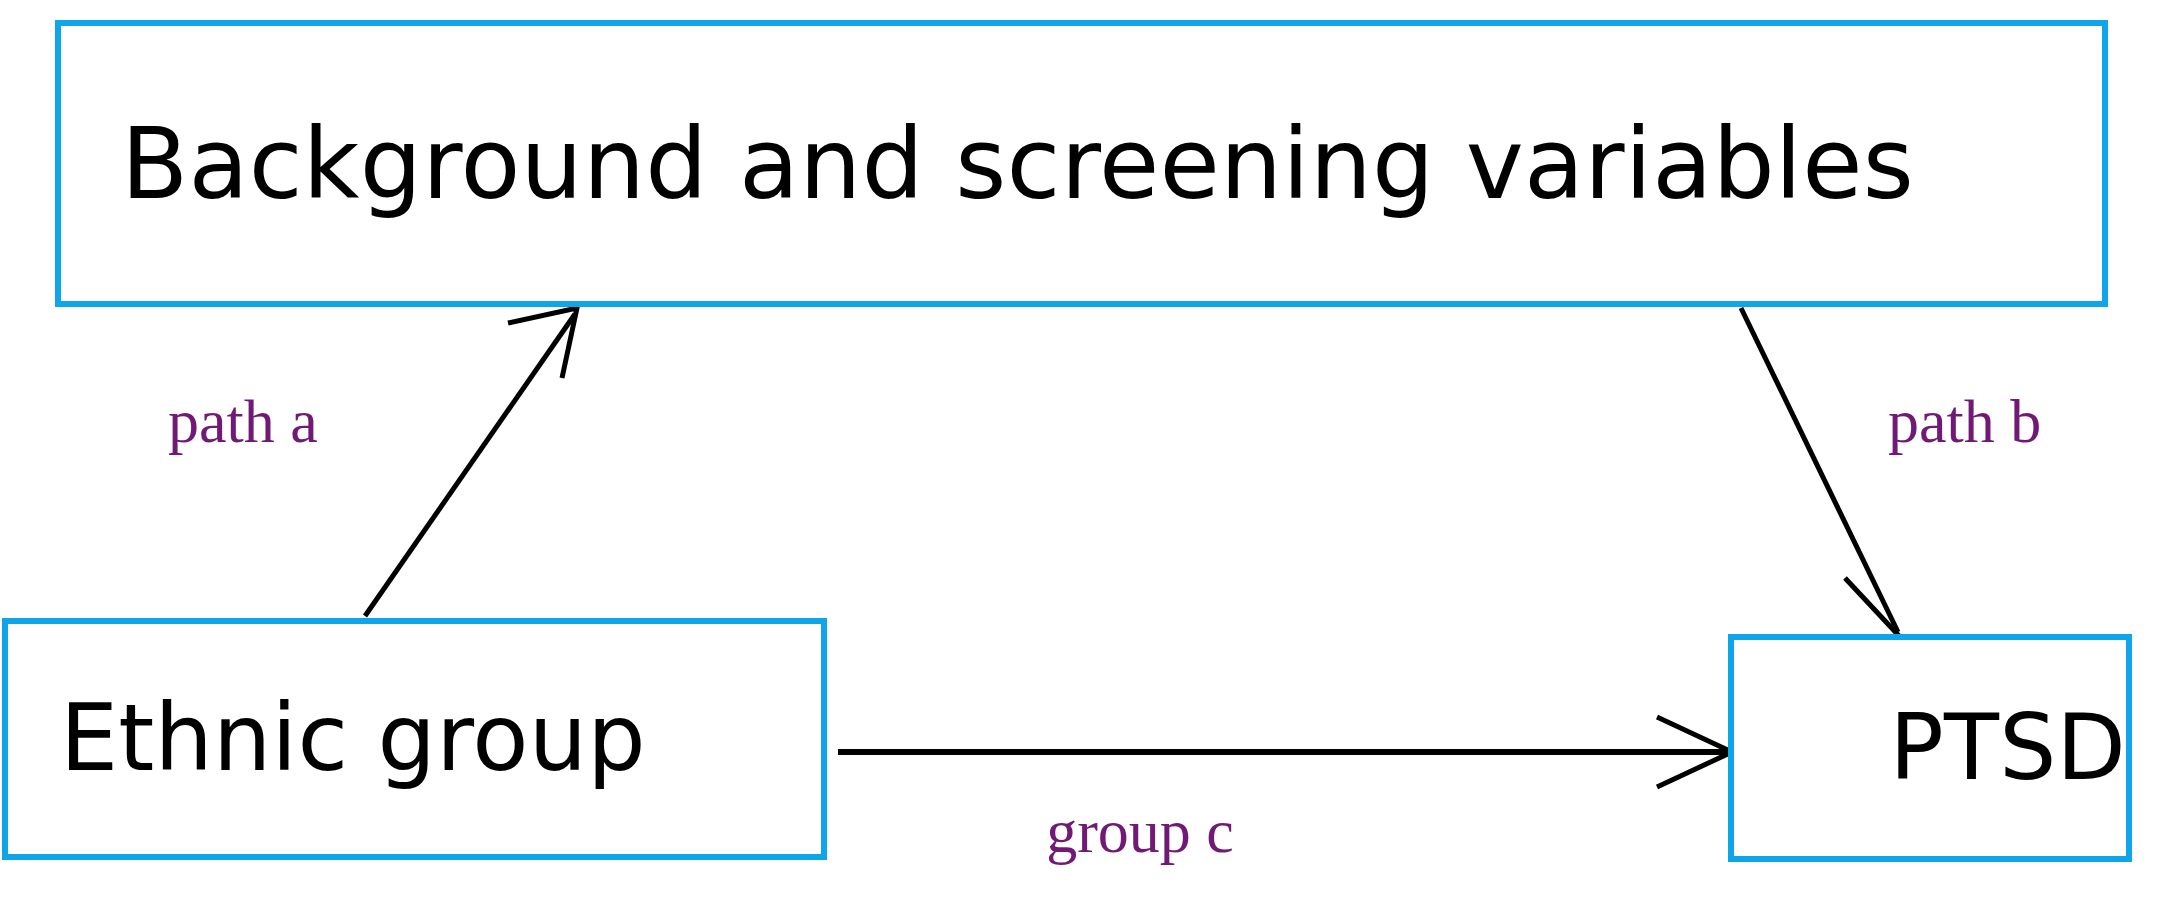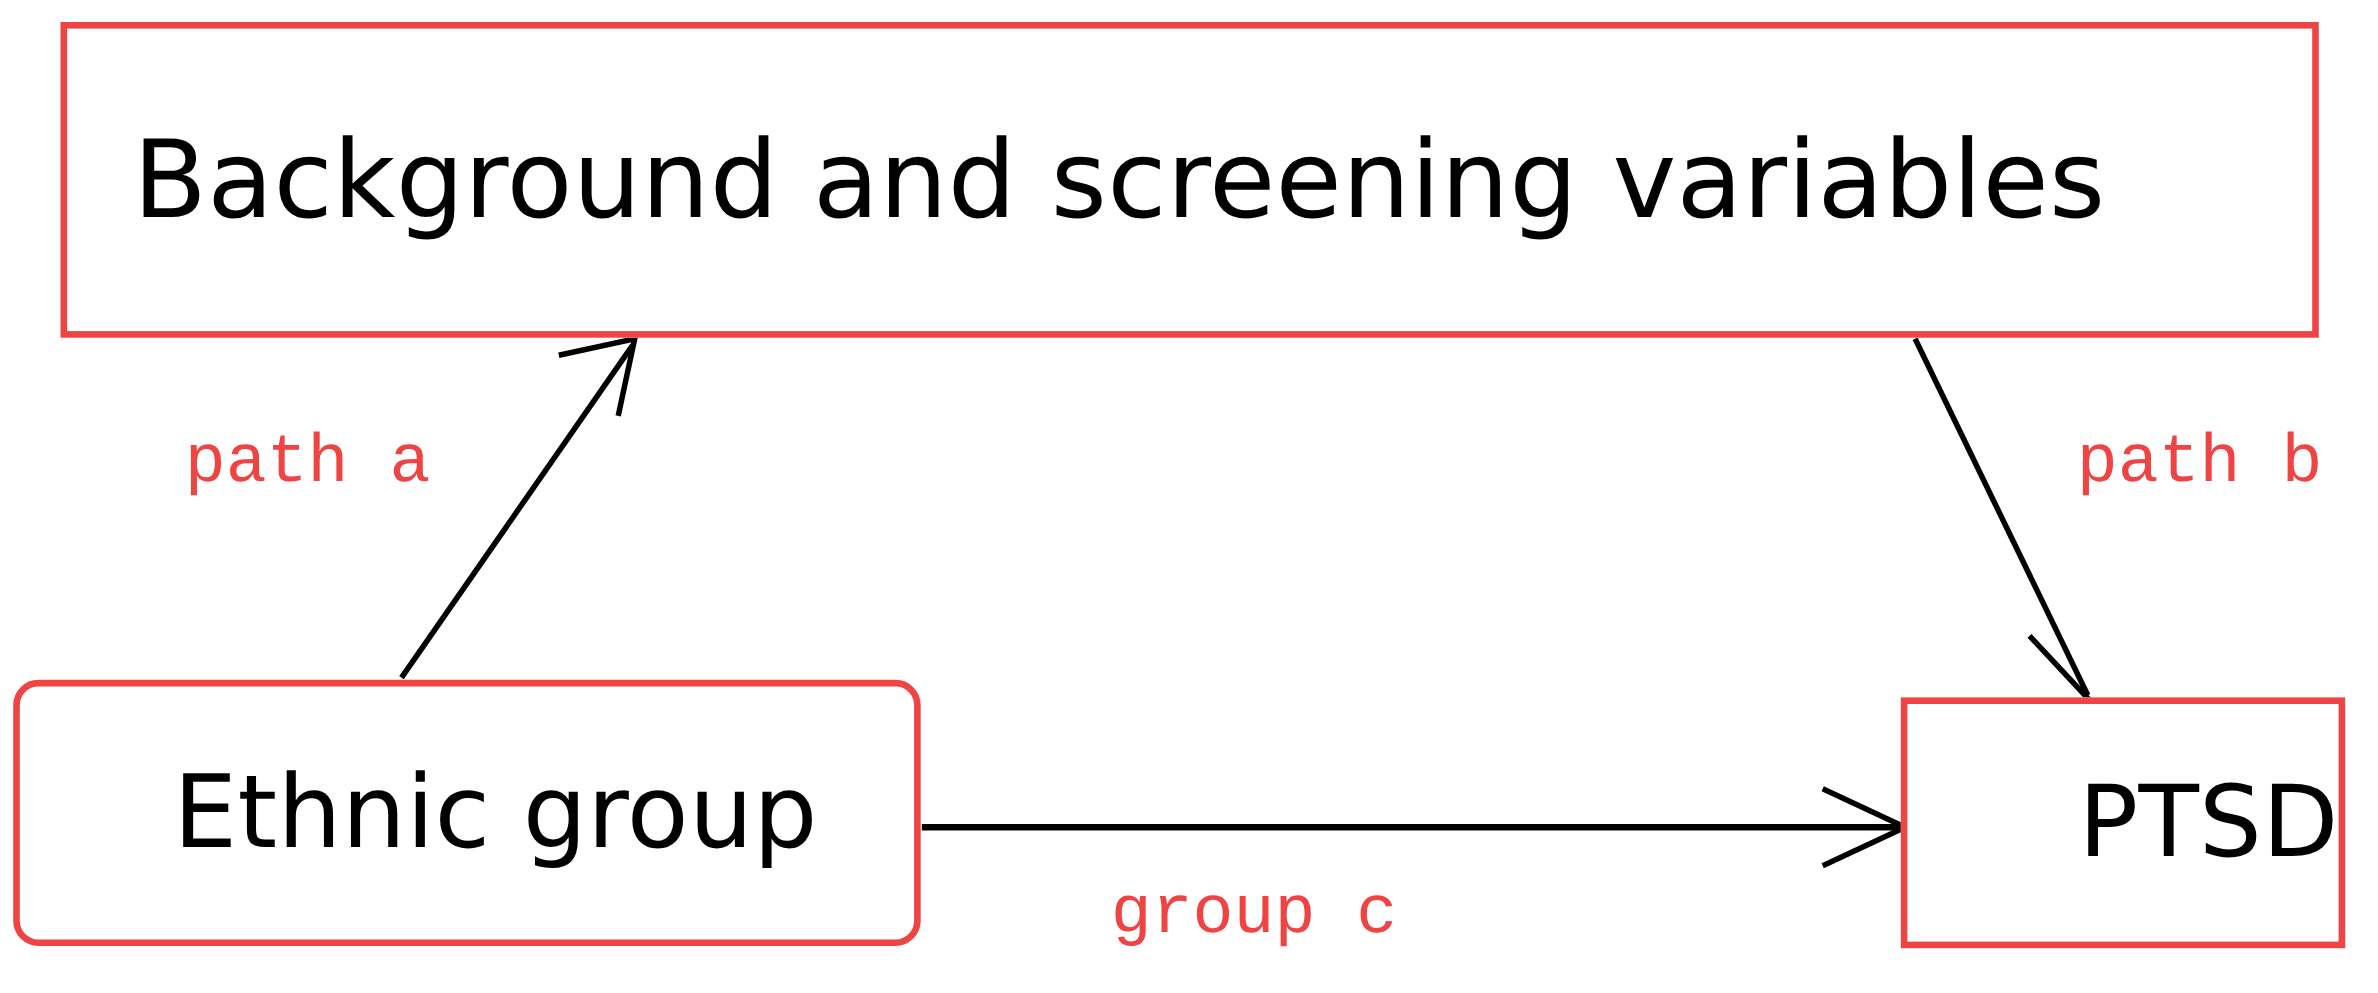--- a/index.html
+++ b/index.html
@@ -14,21 +14,21 @@
   #canvas {
     position: relative;
     width: 2162px;
     height: 903px;
     background: #ffffff;
     overflow: hidden;
   }
   .node-box {
     position: absolute;
     box-sizing: border-box;
-    border: 6px solid #ef4444;
+    border: 6px solid #0ea5e9;
     background: #ffffff;
     display: flex;
     align-items: center;
     z-index: 3;
   }
   .node-label {
     font-family: "DejaVu Sans", "Liberation Sans", sans-serif;
     font-weight: 400;
     color: #000000;
     white-space: nowrap;
@@ -44,26 +44,25 @@
     justify-content: flex-start;
   }
   #box-mediator .node-label {
     font-size: 98px;
     line-height: 1;
     padding-left: 60px;
   }
 
   
   #box-predictor {
-    left: 12px;
+    left: 2px;
     top: 618px;
     width: 825px;
     height: 242px;
-    justify-content: center;
-    border-radius: 23px;
+    justify-content: flex-start;
   }
   #box-predictor .node-label {
     font-size: 92px;
     line-height: 1;
     padding-left: 52px;
   }
 
   
   #box-outcome {
     left: 1728px;
@@ -83,24 +82,24 @@
     left: 0;
     top: 0;
     width: 2162px;
     height: 903px;
     z-index: 2;
   }
 
   
   .path-label {
     position: absolute;
-    font-family: Liberation Mono, monospace;
+    font-family: Liberation Serif, serif;
     font-size: 62px;
     font-weight: 400;
-    color: #ef4444;
+    color: #701a75;
     white-space: nowrap;
     line-height: 1;
     z-index: 4;
   }
   #label-path-a { left: 168px; top: 390px; }
   #label-path-b { left: 1888px; top: 390px; }
   #label-path-c { left: 1140px; top: 800px; transform: translateX(-50%); }
 </style>
 </head>
 <body>

